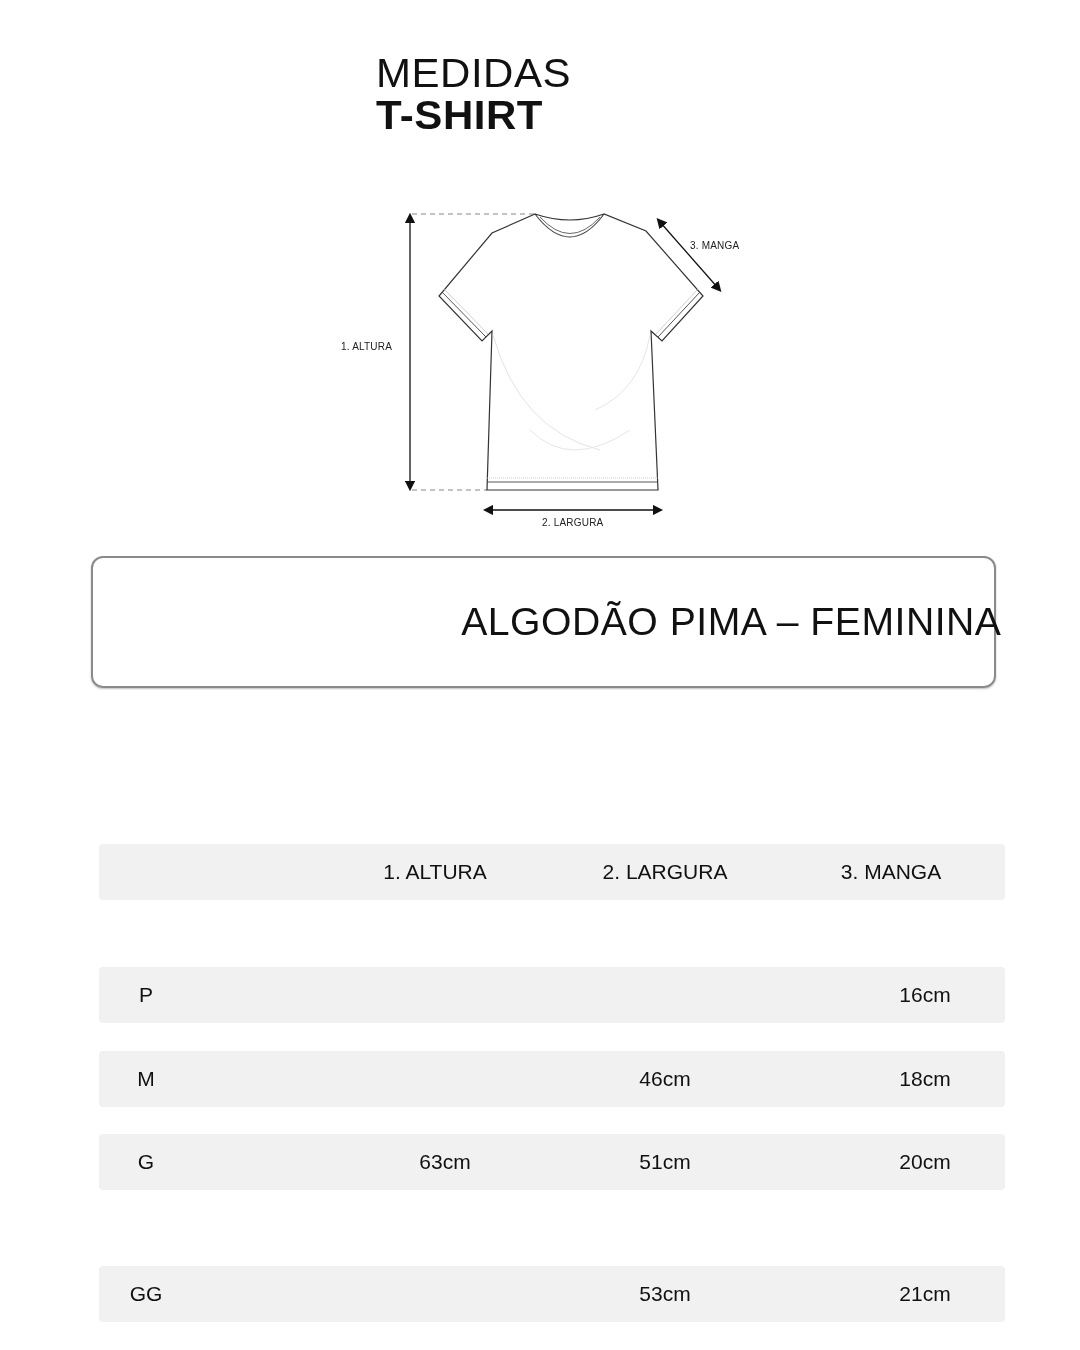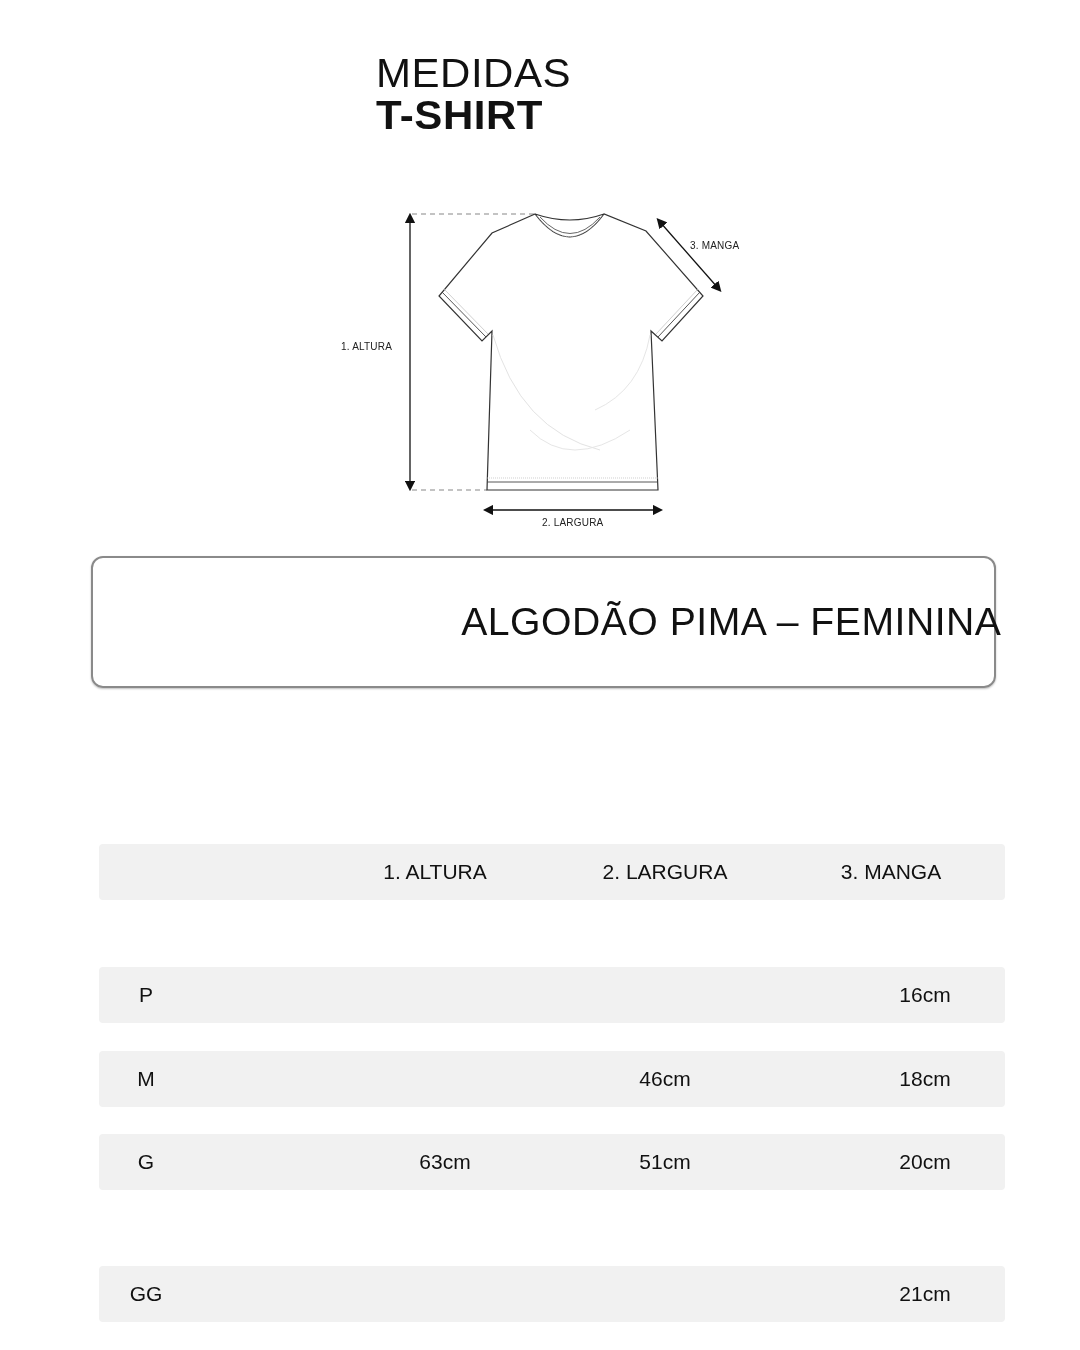--- a/index.html
+++ b/index.html
@@ -123,14 +123,15 @@
 
 <div class="row" style="top:1134px;">
   <div class="cell c0">G</div>
   <div class="cell c1">63cm</div>
   <div class="cell c2">51cm</div>
   <div class="cell c3">20cm</div>
 </div>
 
 <div class="row" style="top:1218px;margin-top:48px;">
   <div class="cell c0">GG</div>
+  <div class="cell c2">53cm</div>
   <div class="cell c3">21cm</div>
 </div>
 
 </body></html>

